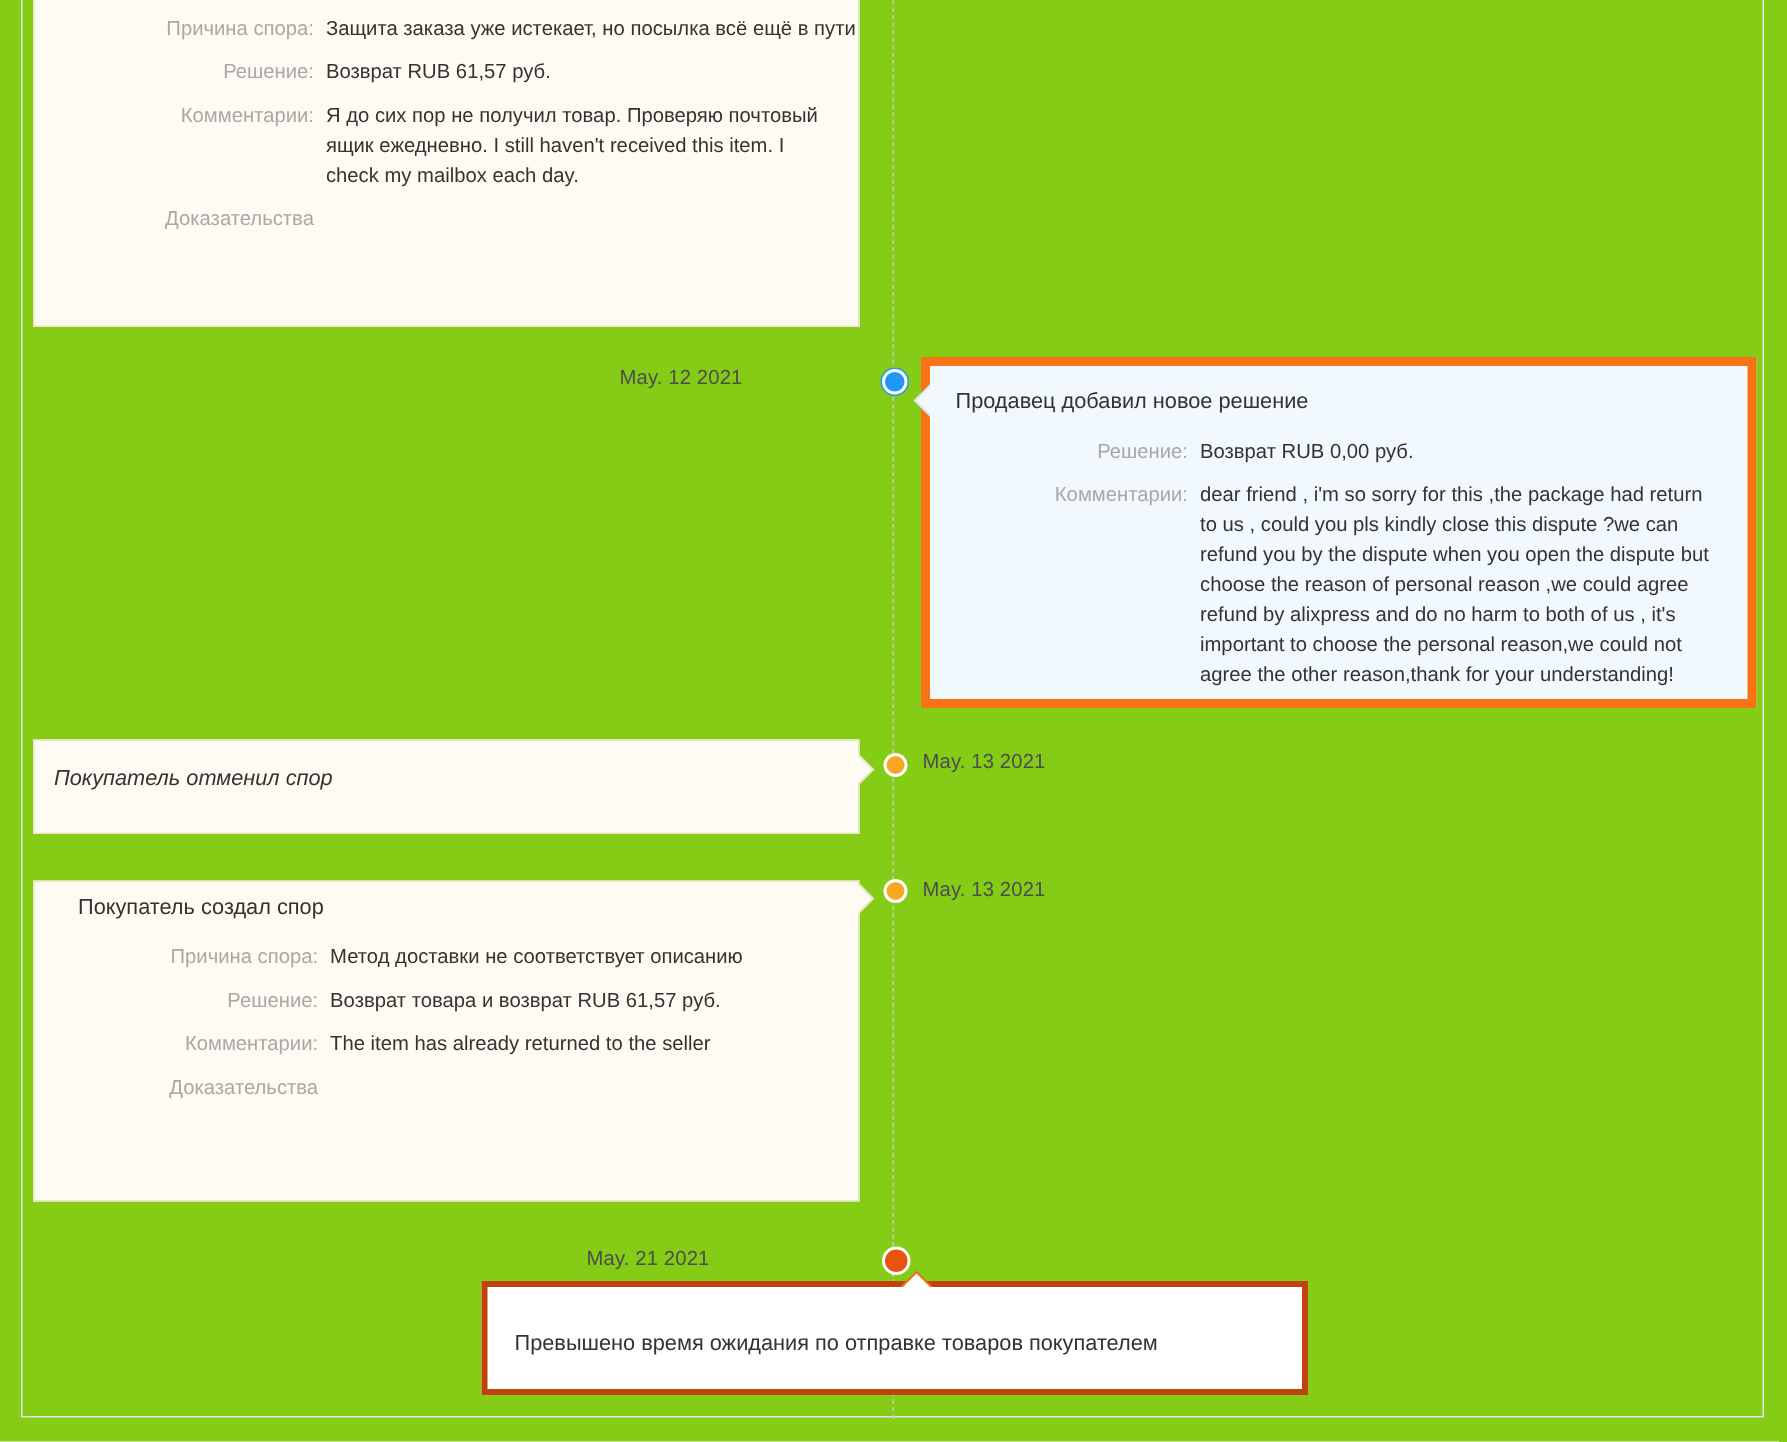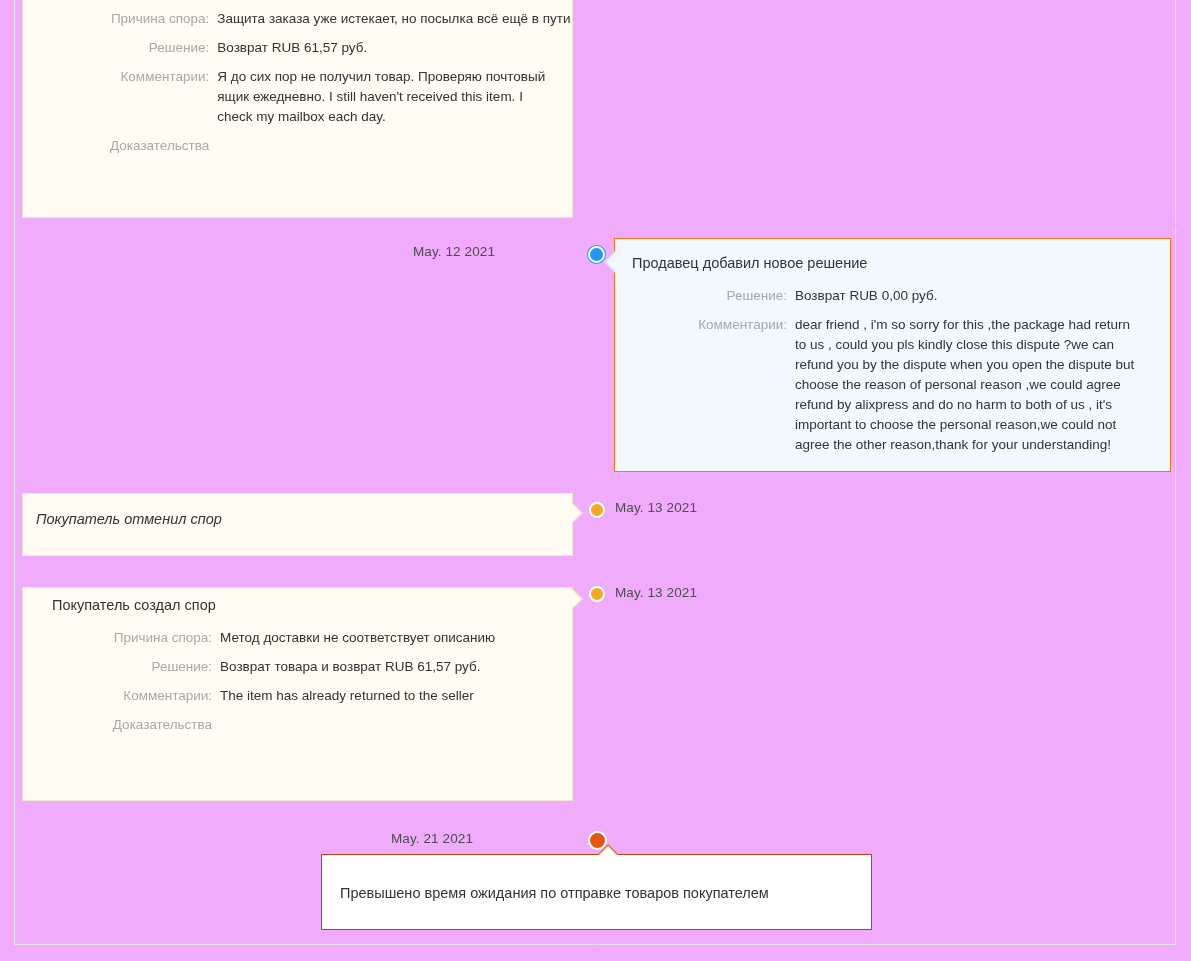--- a/index.html
+++ b/index.html
@@ -10,21 +10,21 @@
   body {
     font-family: "Liberation Sans", "DejaVu Sans", sans-serif;
     -webkit-font-smoothing: antialiased;
   }
 
   .page {
     position: relative;
     width: 1191px;
     height: 961px;
     overflow: hidden;
-    background: #f0abfc;
+    background: #84cc16;
   }
 
   
   .panel-frame {
     position: absolute;
     left: 14px;
     top: -40px;
     width: 1162px;
     height: 985px;
     border-left: 1px solid #e6e6e6;
@@ -82,25 +82,25 @@
   .card {
     position: absolute;
     box-sizing: border-box;
   }
   .card-cream {
     background: #fdfbf2;
     border: 1px solid #eee5cd;
   }
   .card-blue {
     background: #f1f8fe;
-    border: 1px solid #f97316;
+    border: 6px solid #f97316;
   }
   .card-white {
     background: #ffffff;
-    border: 1px solid #c2410c;
+    border: 4px solid #c2410c;
   }
 
   
   .notch-right,
   .notch-right-fill {
     position: absolute;
     width: 0; height: 0;
   }
   .notch-right {
     right: -11px;

